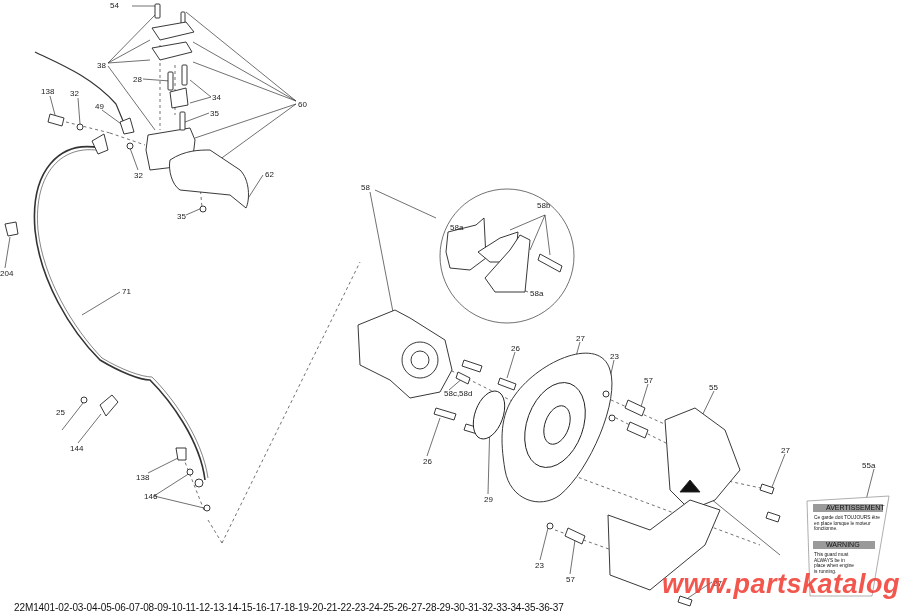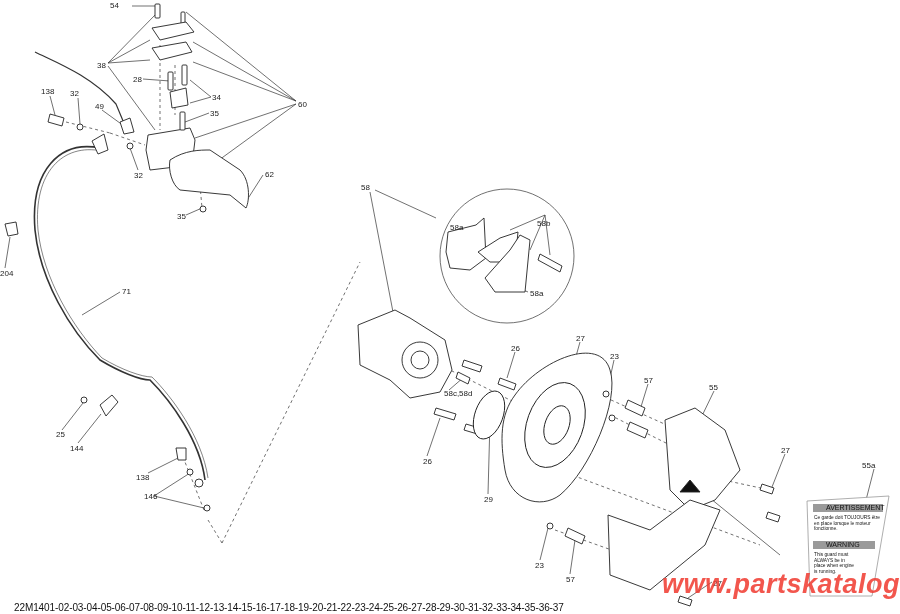--- a/index.html
+++ b/index.html
@@ -169,26 +169,26 @@
   <span class="lbl" style="left:298px;top:101px">60</span>
   <span class="lbl" style="left:41px;top:88px">138</span>
   <span class="lbl" style="left:70px;top:90px">32</span>
   <span class="lbl" style="left:95px;top:103px">49</span>
   <span class="lbl" style="left:210px;top:110px">35</span>
   <span class="lbl" style="left:134px;top:172px">32</span>
   <span class="lbl" style="left:265px;top:171px">62</span>
   <span class="lbl" style="left:177px;top:213px">35</span>
   <span class="lbl" style="left:0px;top:270px">204</span>
   <span class="lbl" style="left:122px;top:288px">71</span>
-  <span class="lbl" style="left:56px;top:431px">25</span>
+  <span class="lbl" style="left:56px;top:409px">25</span>
   <span class="lbl" style="left:70px;top:445px">144</span>
   <span class="lbl" style="left:136px;top:474px">138</span>
   <span class="lbl" style="left:144px;top:493px">146</span>
   <span class="lbl" style="left:361px;top:184px">58</span>
-  <span class="lbl" style="left:537px;top:220px">58b</span>
+  <span class="lbl" style="left:537px;top:202px">58b</span>
   <span class="lbl" style="left:450px;top:224px">58a</span>
   <span class="lbl" style="left:530px;top:290px">58a</span>
   <span class="lbl" style="left:511px;top:345px">26</span>
   <span class="lbl" style="left:576px;top:335px">27</span>
   <span class="lbl" style="left:444px;top:390px">58c,58d</span>
   <span class="lbl" style="left:423px;top:458px">26</span>
   <span class="lbl" style="left:484px;top:496px">29</span>
   <span class="lbl" style="left:610px;top:353px">23</span>
   <span class="lbl" style="left:644px;top:377px">57</span>
   <span class="lbl" style="left:709px;top:384px">55</span>

